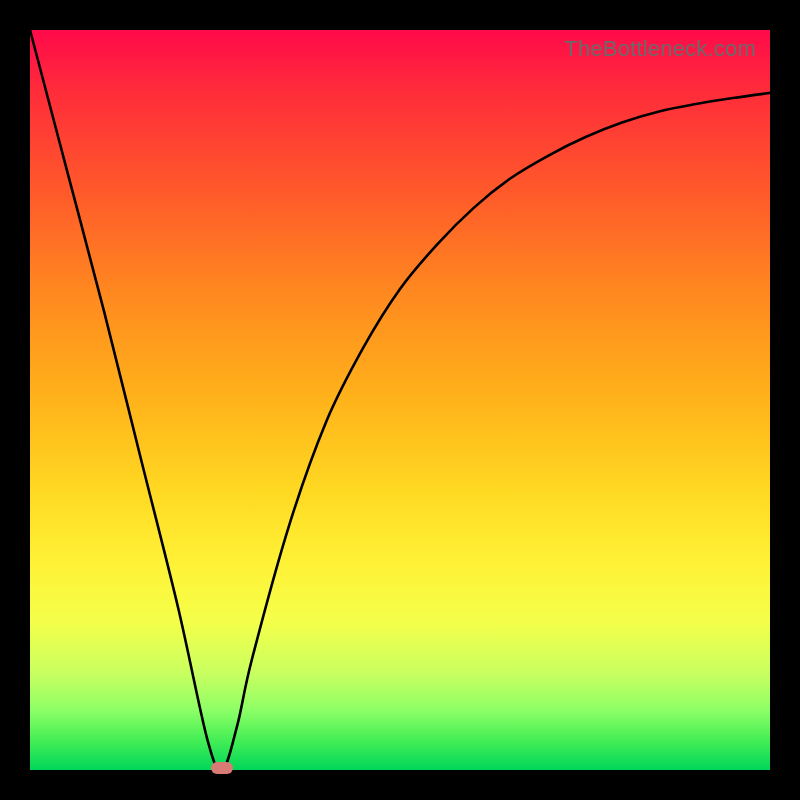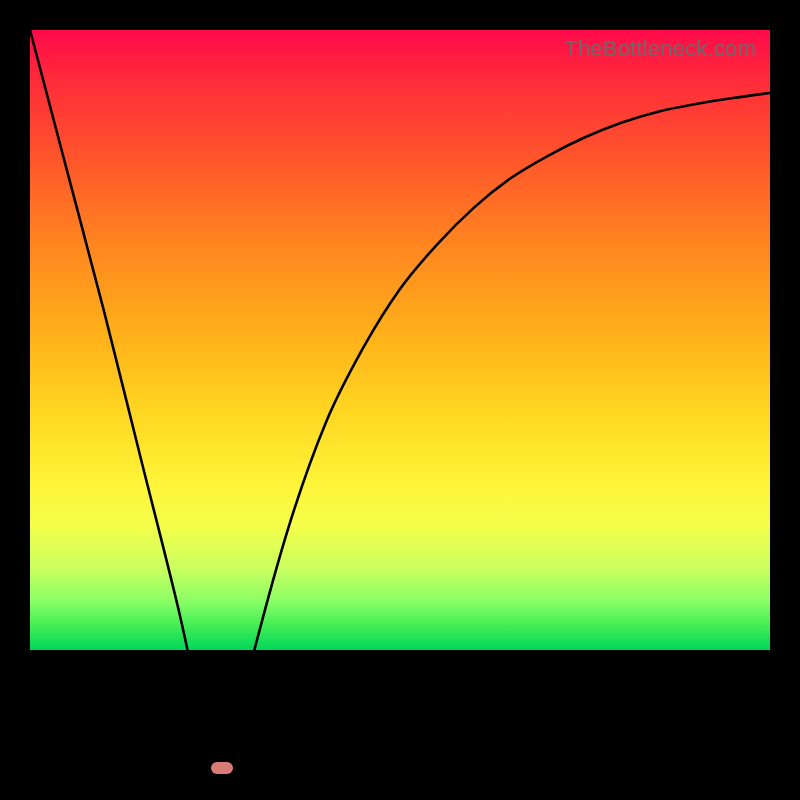--- a/index.html
+++ b/index.html
@@ -15,21 +15,21 @@
     position: relative;
     width: 800px;
     height: 800px;
     background: #000;
   }
   .plot-area {
     position: absolute;
     left: 30px;
     top: 30px;
     width: 740px;
-    height: 620px;
+    height: 740px;
     
     background: linear-gradient(to bottom,
       #ff0a4a 0%,
       #ff2b3a 8%,
       #ff5a2a 22%,
       #ff8a1f 36%,
       #ffb31a 50%,
       #ffd822 62%,
       #fff236 72%,
       #f4ff4a 80%,

